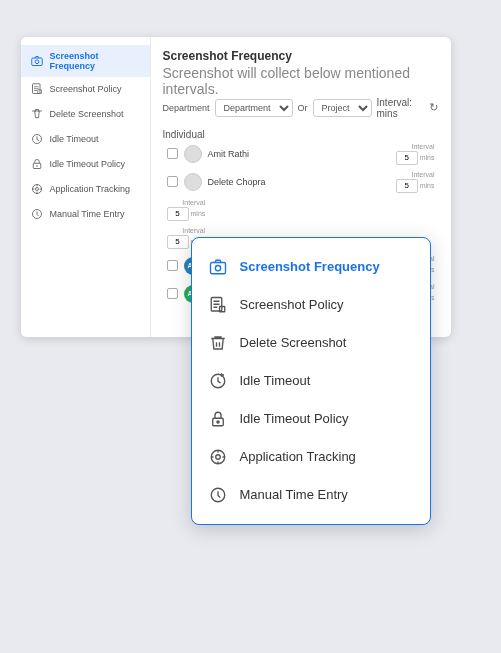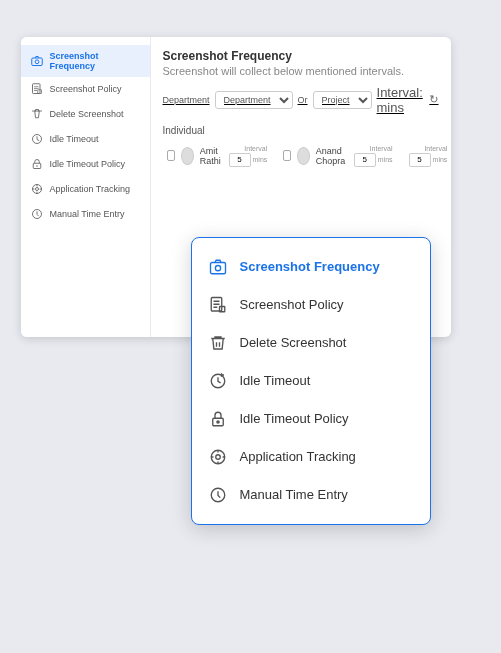--- a/index.html
+++ b/index.html
@@ -75,69 +75,66 @@
     }
 
     .main-title {
       font-size: 12px;
       font-weight: 700;
       color: #333;
       margin-bottom: 2px;
     }
 
     .main-subtitle {
-      font-size: 11px;
+      font-size: 14px;
       color: #888;
-      margin-bottom: 8px;
     }
 
     .filters-row {
       display: flex;
       align-items: center;
       gap: 5px;
       margin-bottom: 10px;
-      text-decoration: underline;
     }
 
     .filter-label {
       font-size: 9px;
       color: #555;
     }
 
     .filter-select {
       font-size: 9px;
       padding: 2px 4px;
       border: 1px solid #ccc;
       border-radius: 3px;
       color: #555;
       background: #fff;
     }
 
     .interval-label {
-      font-size: 13px;
+      font-size: 10px;
       color: #555;
     }
 
     .refresh-icon {
       font-size: 11px;
       color: #666;
       cursor: pointer;
     }
 
     .individual-label {
       font-size: 10px;
       color: #555;
       font-weight: 500;
-      margin-bottom: 6px;
     }
 
     .user-list {
       display: flex;
-      flex-direction: row;
-      gap: 8px;
+      flex-direction: column;
+      gap: 0;
     }
 
     .user-row {
       display: flex;
       align-items: center;
       justify-content: space-between;
       padding: 3px 4px;
       font-size: 9px;
       color: #444;
     }
@@ -354,21 +351,21 @@
               <div class="interval-input-row">
                 <input type="text" class="interval-input" value="5" style="">
                 <span class="mins-label">mins</span>
               </div>
             </div>
           </div>
           <div class="user-row">
             <div class="user-left">
               <div class="user-checkbox"></div>
               <div class="user-avatar" style="background: rgb(221, 221, 221); border: 1px solid rgb(204, 204, 204);"></div>
-              <span class="user-name">Anand Chopra</span>
+              <span class="user-name">Delete Chopra</span>
             </div>
             <div class="user-interval">
               <span class="interval-mini-label">Interval</span>
               <div class="interval-input-row">
                 <input type="text" class="interval-input" value="5" style="">
                 <span class="mins-label">mins</span>
               </div>
             </div>
           </div>
           <div class="user-row">

